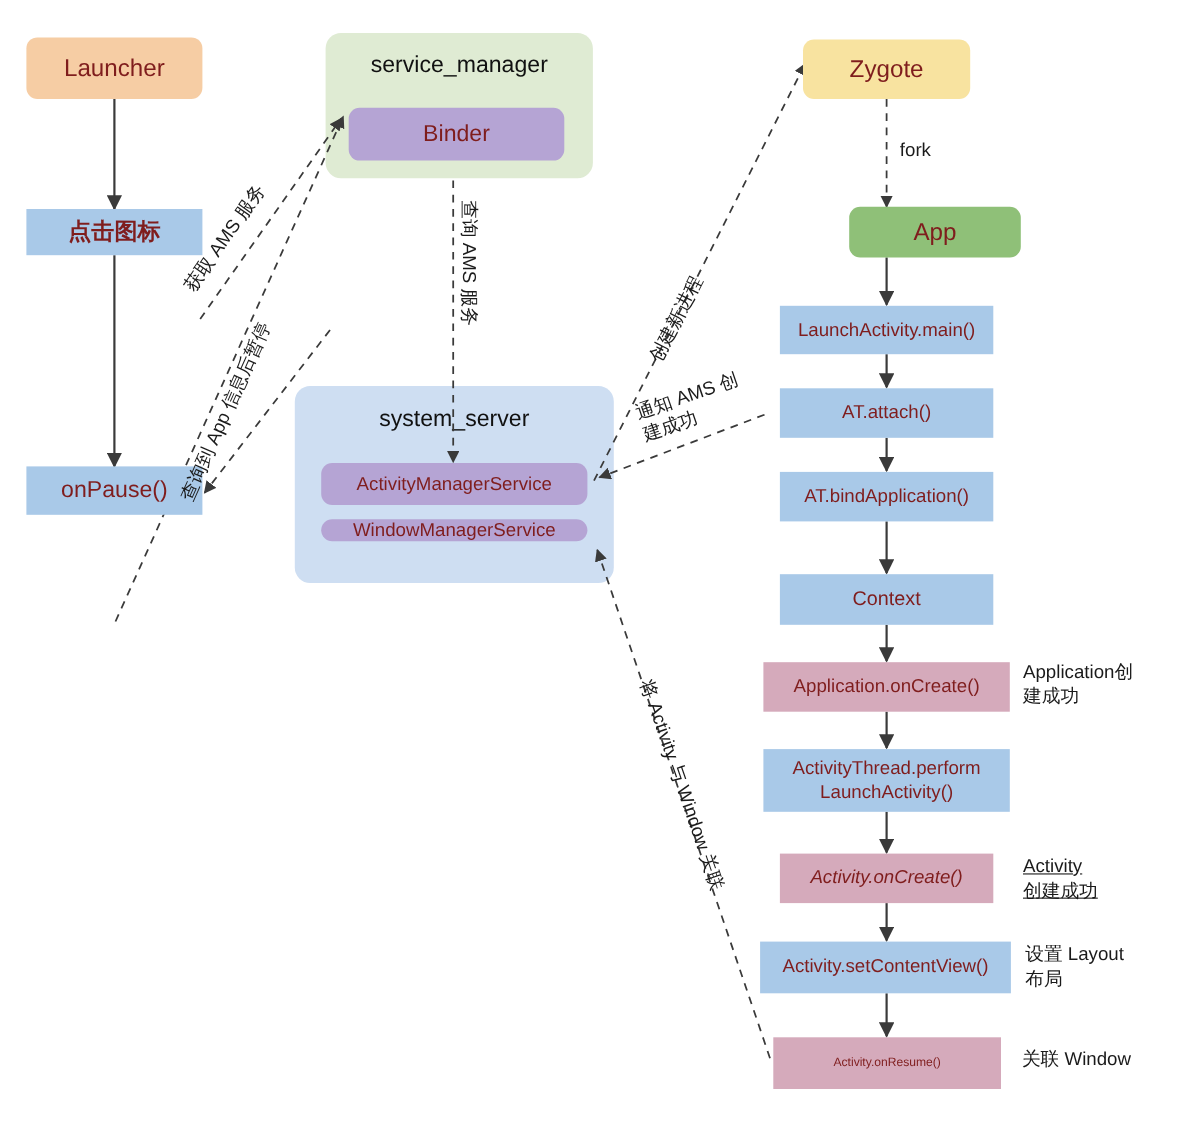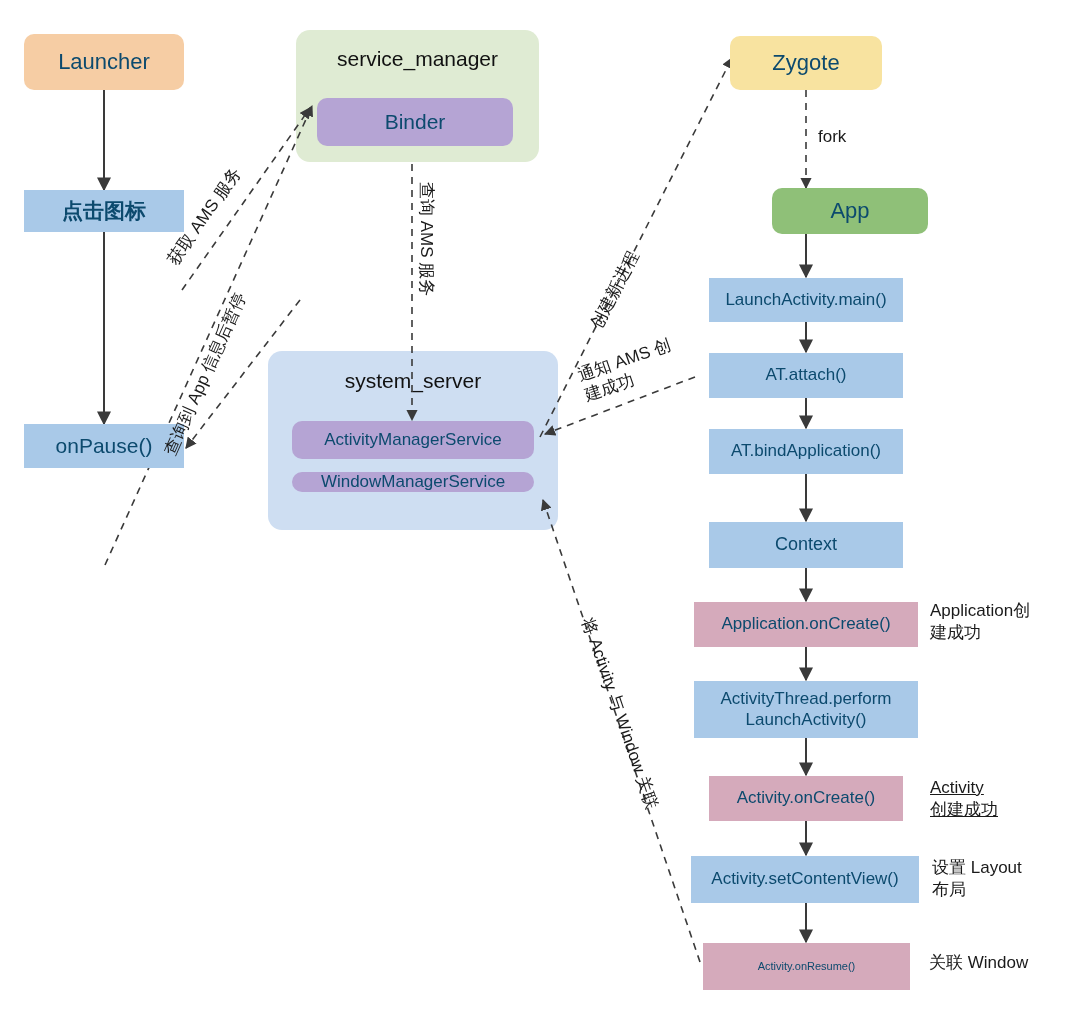--- a/index.html
+++ b/index.html
@@ -28,21 +28,21 @@
     pointer-events: none;
   }
   .node {
     position: absolute;
     box-sizing: border-box;
     display: flex;
     align-items: center;
     justify-content: center;
     text-align: center;
     line-height: 1.18;
-    color: #0c4a6e;
+    color: #7f1d1d;
   }
   
   .group {
     position: absolute;
     box-sizing: border-box;
     border-radius: 14px;
   }
   .group-title {
     position: absolute;
     left: 0;
@@ -152,21 +152,21 @@
 
   <div class="node sharp" style="left:709px; top:429px; width:194px; height:45px; background:#A9C9E8; font-size:17px;">AT.bindApplication()</div>
 
   <div class="node sharp" style="left:709px; top:522px; width:194px; height:46px; background:#A9C9E8; font-size:18px;">Context</div>
 
   <div class="node sharp" style="left:694px; top:602px; width:224px; height:45px; background:#D5AABB; font-size:17px;">Application.onCreate()</div>
 
   <div class="node sharp" style="left:694px; top:681px; width:224px; height:57px; background:#A9C9E8; font-size:17px; white-space:pre-line;">ActivityThread.perform
 LaunchActivity()</div>
 
-  <div class="node sharp" style="left:709px; top:776px; width:194px; height:45px; background:#D5AABB; font-size:17px;">Activity.onCreate()</div>
+  <div class="node sharp" style="left:709px; top:776px; width:194px; height:45px; background:#D5AABB; font-size:17px;font-style:italic;">Activity.onCreate()</div>
 
   <div class="node sharp" style="left:691px; top:856px; width:228px; height:47px; background:#A9C9E8; font-size:17px;">Activity.setContentView()</div>
 
   <div class="node sharp" style="left:703px; top:943px; width:207px; height:47px; background:#D5AABB; font-size:11px;">Activity.onResume()</div>
 
   <div class="edge-label" style="left:163px; top:257px; font-size:17px; transform:rotate(-55deg);">获取 AMS 服务</div>
 
   <div class="edge-label" style="left:160px; top:450px; font-size:17px; transform:rotate(-66deg);">查询到 App 信息后暂停</div>
 
   <div class="edge-label" style="left:437px; top:182px; font-size:17px; transform:rotate(90deg);">查询 AMS 服务</div>

